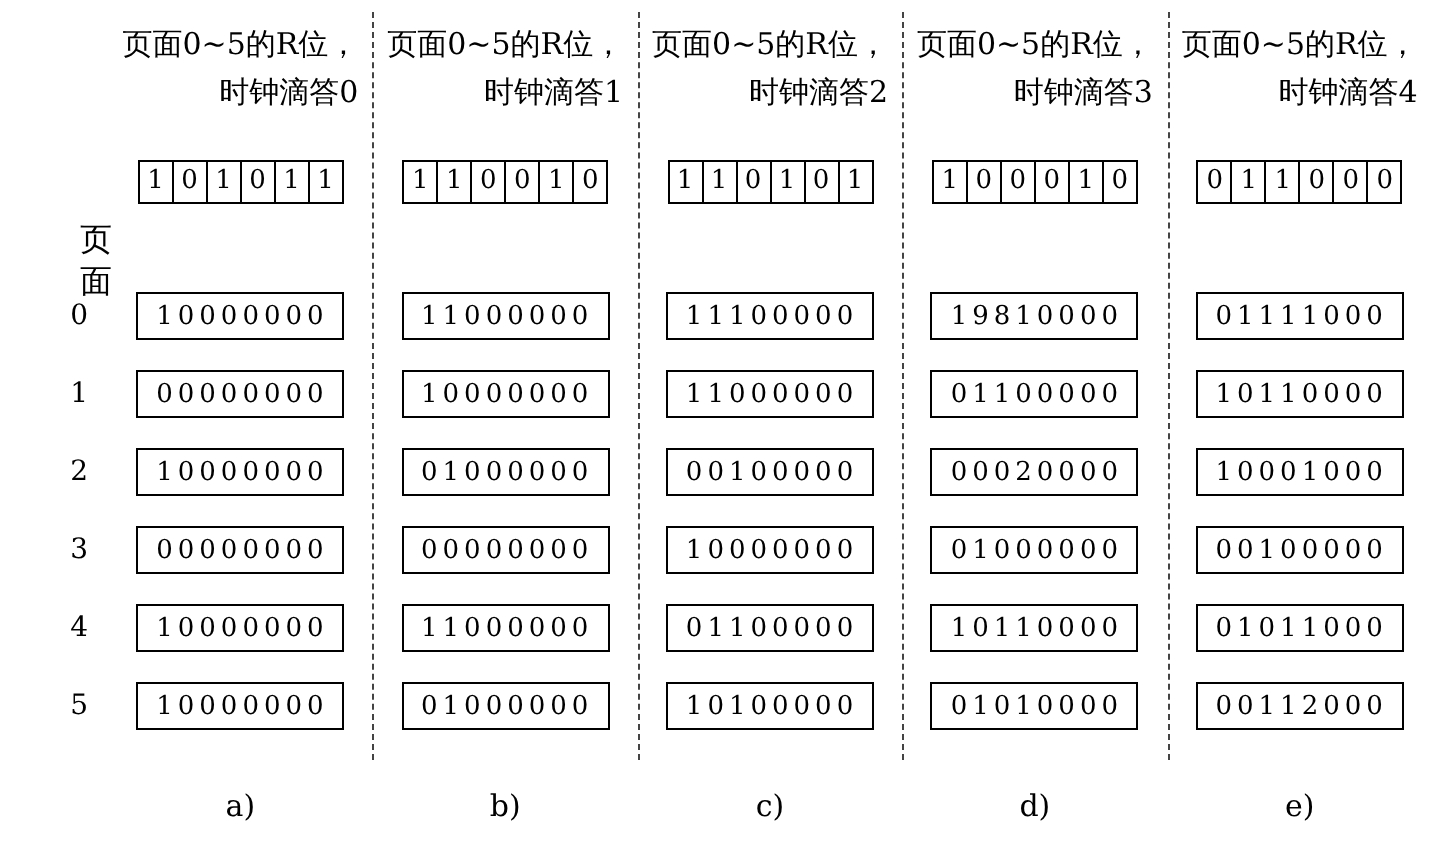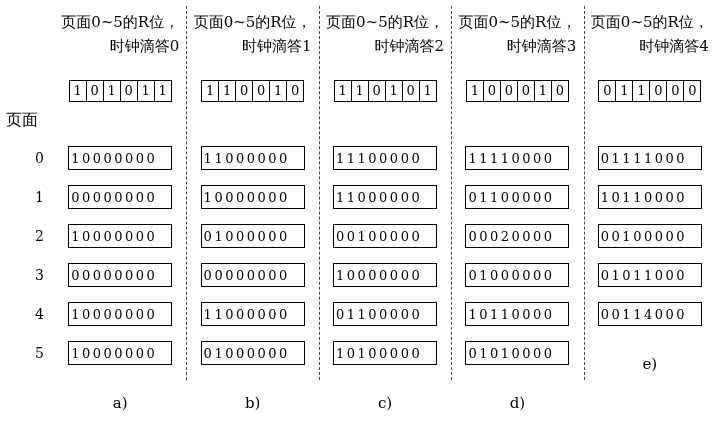--- a/index.html
+++ b/index.html
@@ -51,27 +51,29 @@
     display: inline-block;
     box-sizing: content-box;
   }
   .rcell:first-child { margin-left: 0; }
   .gap-row { height: 44px; }
   .page-label {
     height: 44px;
     box-sizing: border-box;
     padding: 8px 0 0 6px;
     font-size: 16px;
+    margin-left: 34px;
   }
   .cbox {
     width: 104px;
     height: 24px;
     line-height: 24px;
     border: 1px solid #000;
     margin-bottom: 15px;
+    text-align: center;
     font-size: 13px;
     letter-spacing: 2.5px;
     padding-left: 2px;
     box-sizing: border-box;
   }
   .rownum {
     height: 24px;
     line-height: 24px;
     margin-bottom: 15px;
     text-align: right;
@@ -193,21 +195,21 @@
     </div>
     <div class="rbits">
       <span class="rcell">1</span>
       <span class="rcell">0</span>
       <span class="rcell">0</span>
       <span class="rcell">0</span>
       <span class="rcell">1</span>
       <span class="rcell">0</span>
     </div>
     <div class="gap-row"></div>
-    <div class="cbox">11110000</div>
+    <div class="cbox">19810000</div>
     <div class="cbox">01100000</div>
     <div class="cbox">00020000</div>
     <div class="cbox">01000000</div>
     <div class="cbox">10110000</div>
     <div class="cbox">01010000</div>
     <div class="foot">d)</div>
   </div>
 
   <div class="col">
     <div class="hdr">
@@ -218,19 +220,20 @@
       <span class="rcell">0</span>
       <span class="rcell">1</span>
       <span class="rcell">1</span>
       <span class="rcell">0</span>
       <span class="rcell">0</span>
       <span class="rcell">0</span>
     </div>
     <div class="gap-row"></div>
     <div class="cbox">01111000</div>
     <div class="cbox">10110000</div>
+    <div class="cbox">10001000</div>
     <div class="cbox">00100000</div>
     <div class="cbox">01011000</div>
-    <div class="cbox">00114000</div>
+    <div class="cbox">00112000</div>
     <div class="foot">e)</div>
   </div>
 
 </div>
 
 </body></html>

